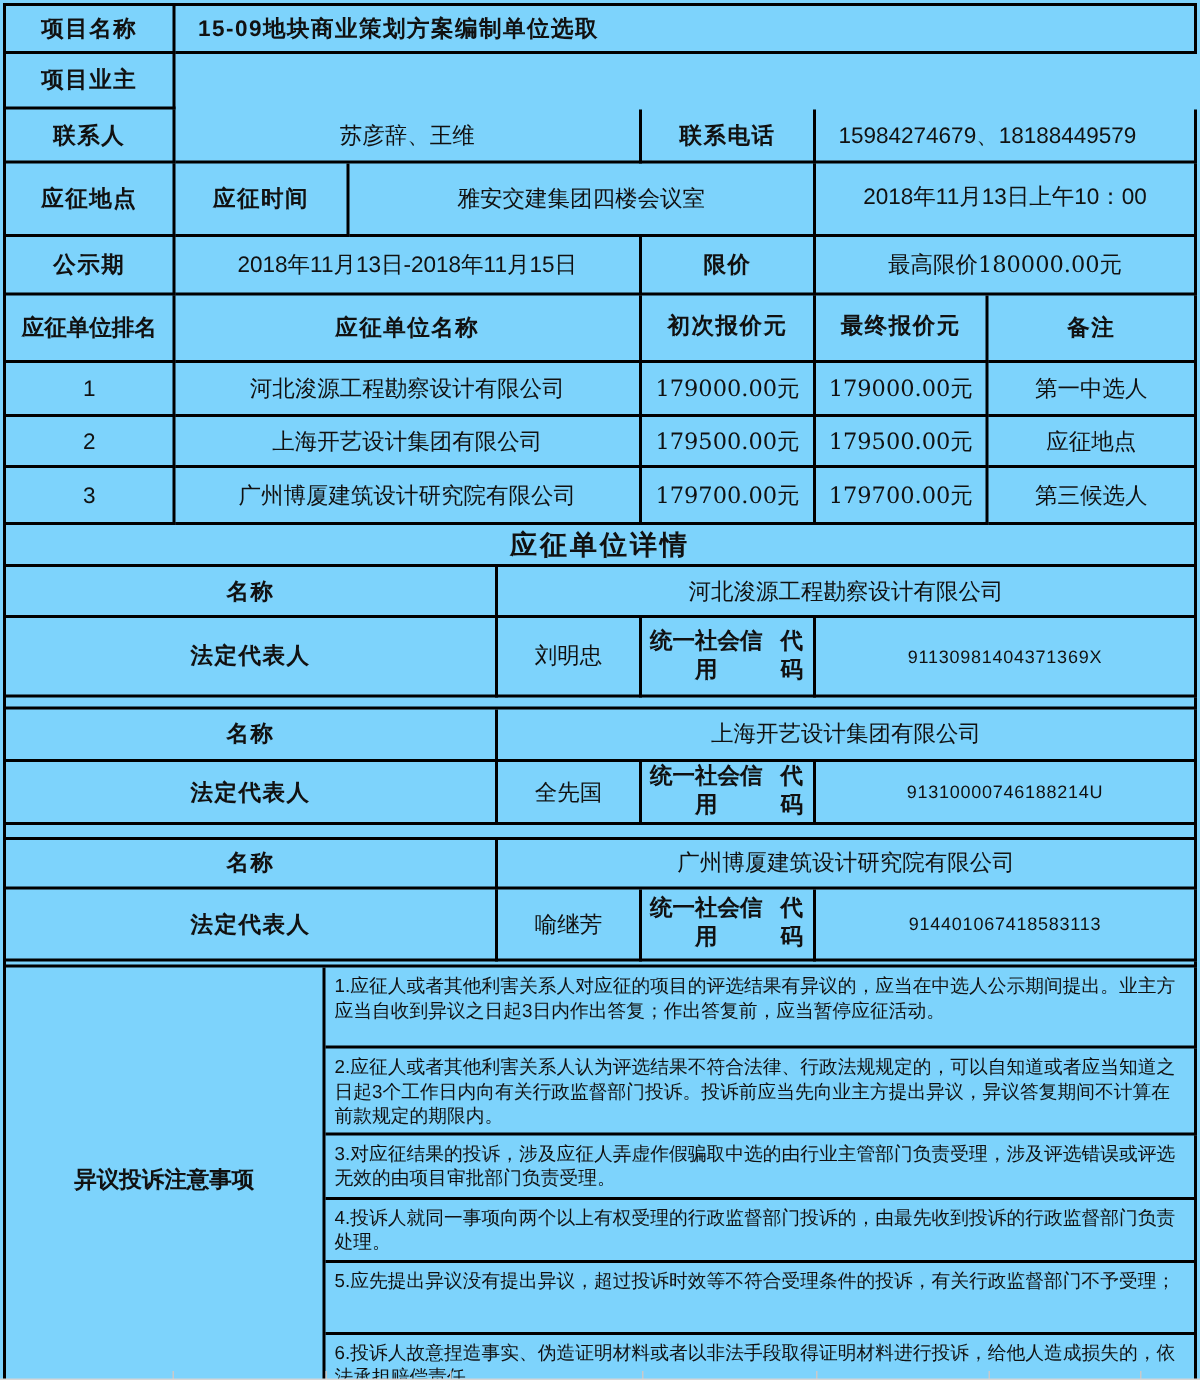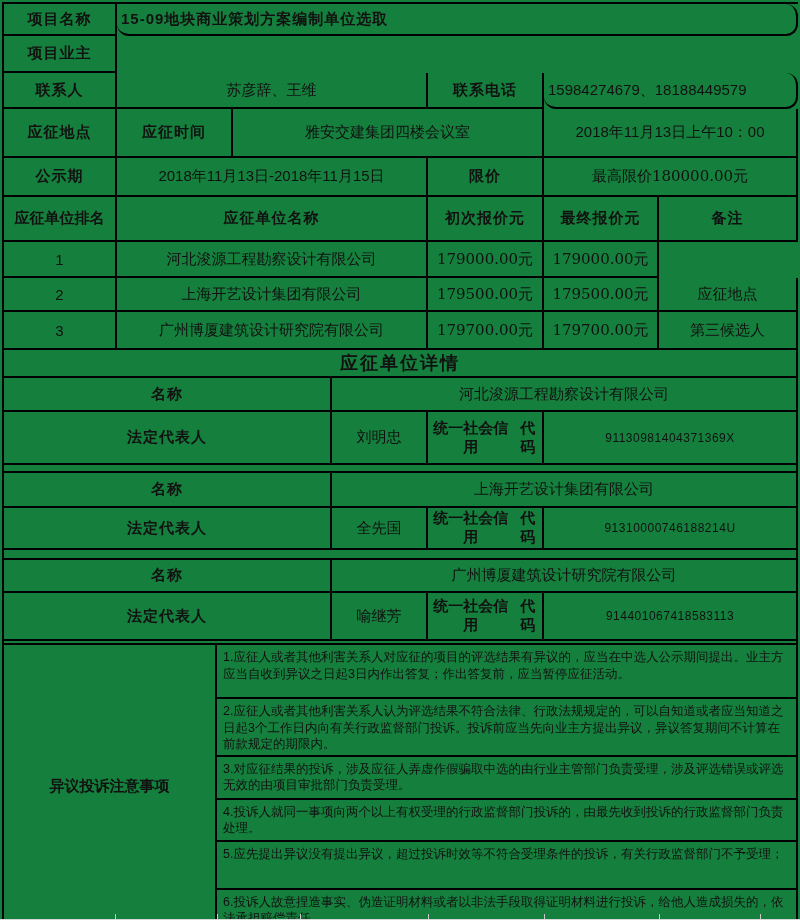--- a/index.html
+++ b/index.html
@@ -1,25 +1,25 @@
 <!DOCTYPE html>
 <html><head>
 <meta charset="utf-8">
 <style>
   * { margin:0; padding:0; box-sizing:border-box; }
   html,body { width:800px; height:920px; background:#ffffff; overflow:hidden;
               font-family:"Liberation Sans", sans-serif; color:#111; }
-  .sheet { position:relative; width:800px; height:920px; background:#15803d; }
+  .sheet { position:relative; width:800px; height:920px; background:#7dd3fc; }
   .tbl { position:absolute; left:2px; top:2px; width:796px;
          border-left:2px solid #000; border-top:2px solid #000; }
   .row { display:flex; width:794px; }
   .cell { border-right:2px solid #000; border-bottom:2px solid #000;
           display:flex; align-items:center; justify-content:center;
           text-align:center; overflow:hidden; }
-  .cell.left { justify-content:flex-start; text-align:left; padding-left:4px;border-radius:12px; }
+  .cell.left { justify-content:flex-start; text-align:left; padding-left:15px; }
   .lbl  { font-weight:bold; font-size:15px; letter-spacing:1px; }
   .kai  { font-family:"DejaVu Serif","Liberation Serif",serif; font-size:15px; }
   .sans { font-size:15px; }
   .big  { font-weight:bold; font-size:18px; letter-spacing:2px; }
   .two-line { flex-direction:row; line-height:1.25; }
   
   .cA { width:113px; } .cB { width:311px; } .cC { width:116px; }
   .cD { width:115px; } .cE { width:139px; } .cDE { width:254px; }
   .cWide { width:681px; } .cFull { width:794px; }
   .cN1 { width:328px; } .cN2 { width:96px; } .cN4 { width:254px; }
@@ -93,20 +93,21 @@
         <span>元</span>
       </div>
       <div class="cell cE lbl">备注</div>
     </div>
 
     <div class="row h36">
       <div class="cell cA sans">1</div>
       <div class="cell cB kai">河北浚源工程勘察设计有限公司</div>
       <div class="cell cC kai">179000.00元</div>
       <div class="cell cD kai">179000.00元</div>
+      <div class="cell cE kai">第一中选人</div>
     </div>
 
     <div class="row h34">
       <div class="cell cA sans">2</div>
       <div class="cell cB kai">上海开艺设计集团有限公司</div>
       <div class="cell cC kai">179500.00元</div>
       <div class="cell cD kai">179500.00元</div>
       <div class="cell cE kai">应征地点</div>
     </div>
 

